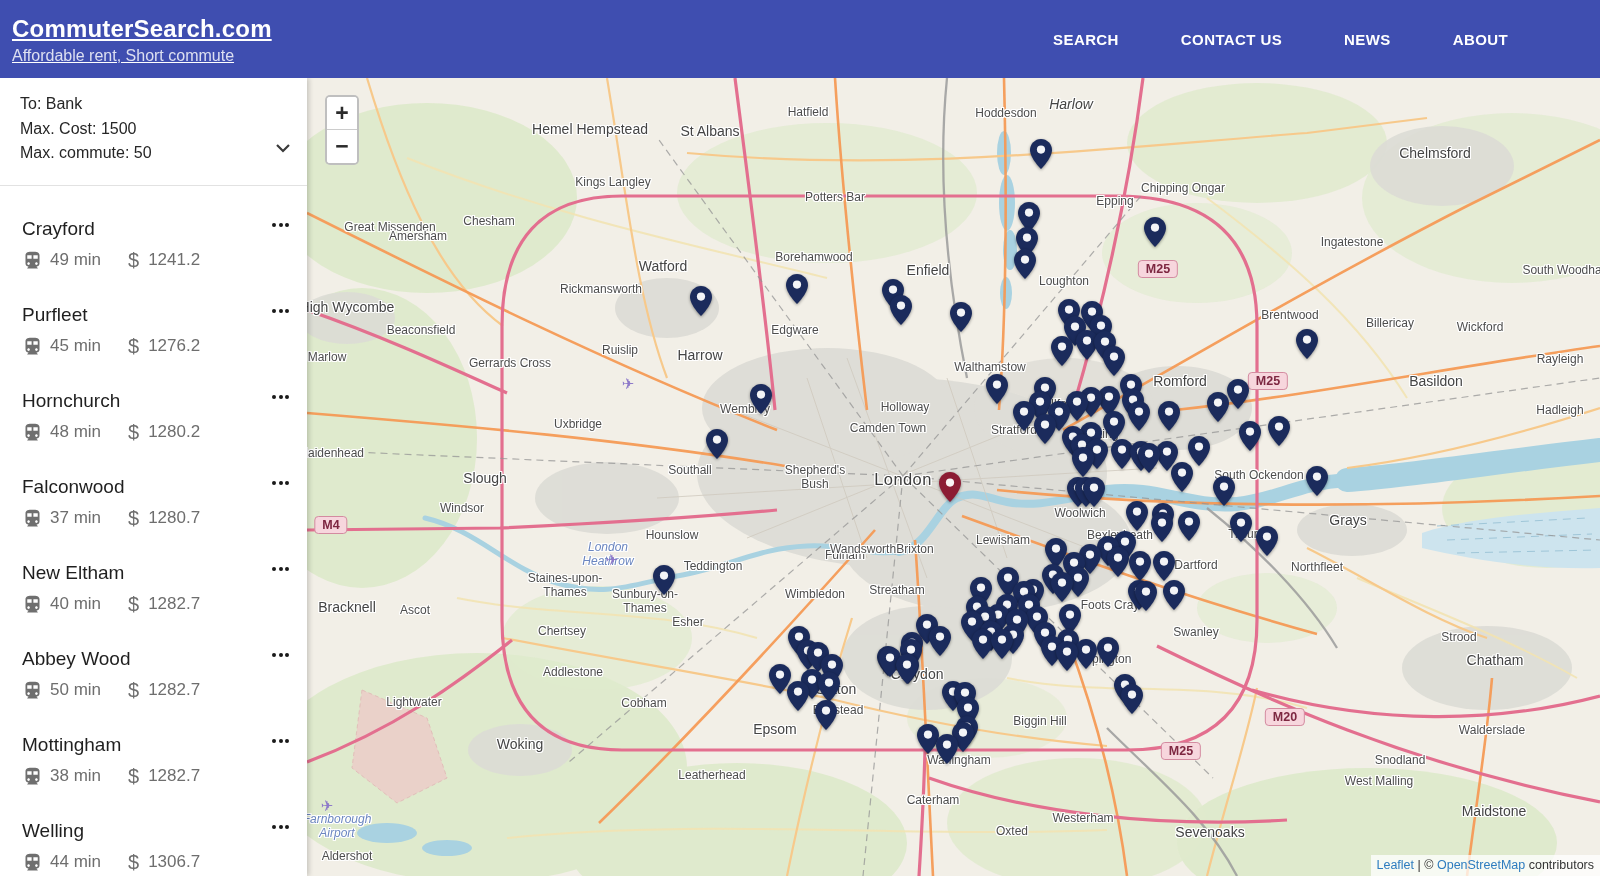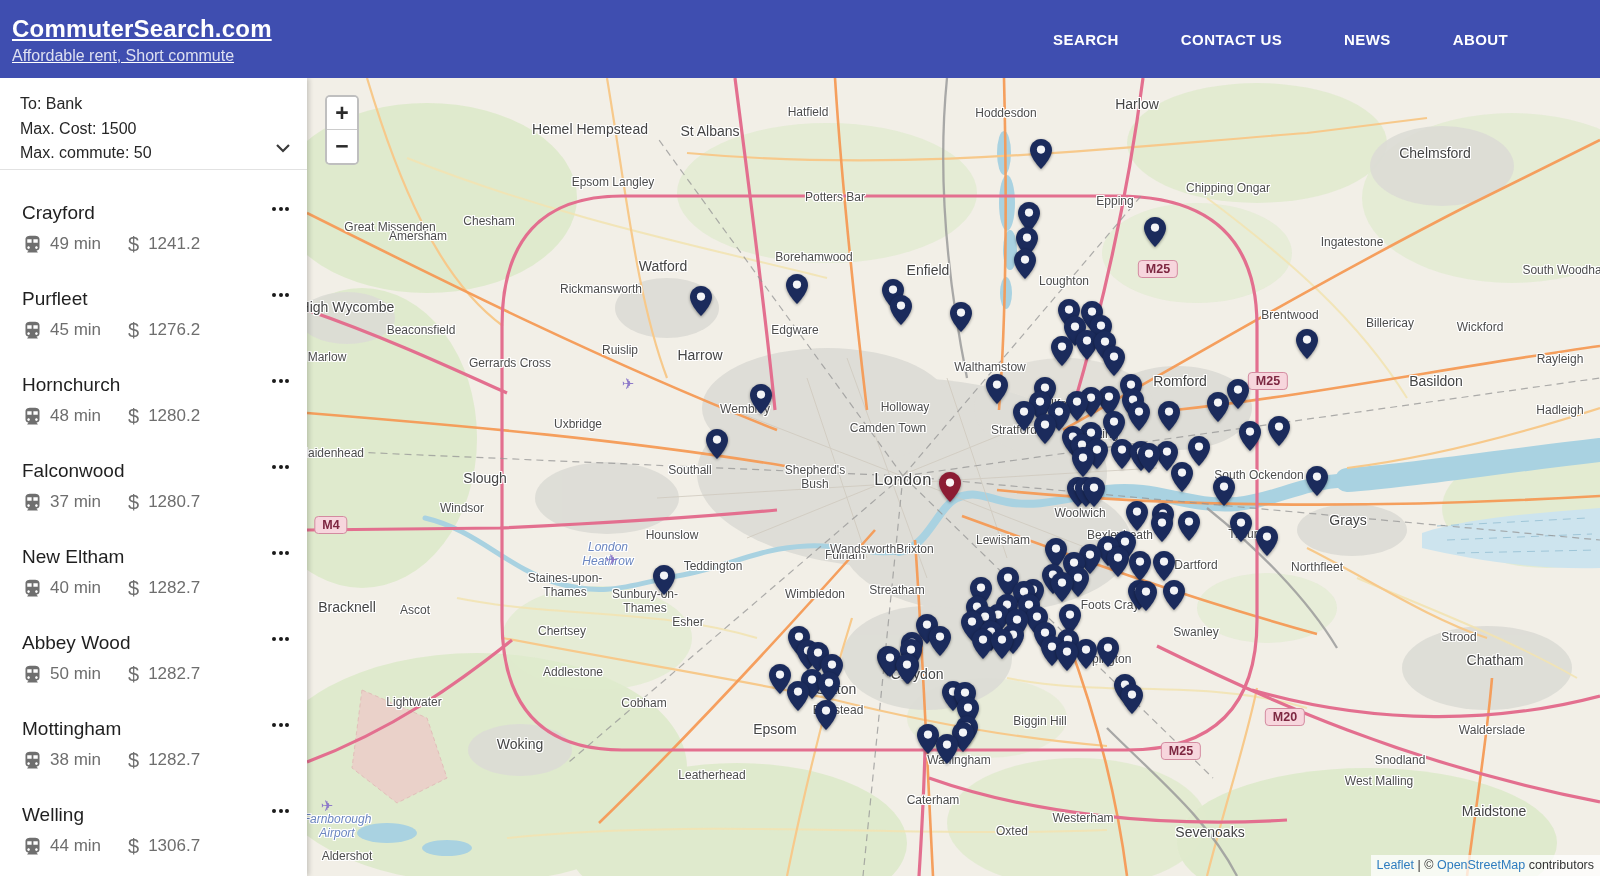--- a/index.html
+++ b/index.html
@@ -14,21 +14,21 @@
     display:flex;align-items:center;justify-content:space-between;z-index:30;}
   .brand{padding-left:12px;color:#fff;text-decoration:underline;}
   .brand-title{font-size:24px;font-weight:bold;letter-spacing:.2px;line-height:30px;}
   .brand-tagline{font-size:16px;color:rgba(255,255,255,.82);margin-top:3px;}
   .main-nav{display:flex;gap:62px;padding-right:92px;}
   .nav-item{color:#fff;font-size:15px;font-weight:bold;letter-spacing:.4px;cursor:pointer;white-space:nowrap;}
 
   
   .sidebar{position:absolute;left:0;top:78px;width:307px;height:798px;background:#fff;z-index:20;
     box-shadow:2px 0 5px rgba(0,0,0,.18);}
-  .filter-panel{position:relative;height:92px;padding:14px 20px 0 20px;border-bottom:1px solid #e2e2e2;cursor:pointer;}
+  .filter-panel{position:relative;height:108px;padding:14px 20px 0 20px;border-bottom:1px solid #e2e2e2;cursor:pointer;}
   .filter-line{font-size:16px;color:#262626;line-height:24.5px;}
   .chevron{position:absolute;right:12px;top:58px;width:24px;height:24px;}
   .results{padding-top:13px;}
   .result-item{height:86px;padding:18px 16px 0 22px;cursor:pointer;}
   .result-top{display:flex;align-items:flex-start;justify-content:space-between;}
   .result-name{font-size:19px;color:#1f1f1f;line-height:24px;}
   .kebab{display:flex;gap:2.5px;align-items:center;padding:6px 2px;cursor:pointer;}
   .kebab i{width:3.9px;height:3.9px;border-radius:50%;background:#1a1a1a;display:block;}
   .result-details{display:flex;align-items:center;margin-top:7px;line-height:24px;}
   .train-icon{width:21px;height:21px;fill:#6f6f6f;margin-right:7px;flex:none;}
@@ -371,29 +371,29 @@
       <path d="M 596,398 L 1293,300"></path>
         <path d="M 596,398 L 1293,462"></path>
         <path d="M 596,398 L 906,700"></path>
       <path d="M 596,398 L 556,798"></path>
         <path d="M 596,398 L 262,684"></path>
     </g>
   </svg>
 
   <div id="label-layer">
       <div class="lbl" style="left: 501px; top: 34px;">Hatfield</div>
-      <div class="lbl big" style="left: 830px; top: 26px;">Harlow</div>
+      <div class="lbl big" style="left: 764px; top: 26px; font-style: italic;">Harlow</div>
       <div class="lbl" style="left: 699px; top: 35px;">Hoddesdon</div>
       <div class="lbl big" style="left: 283px; top: 51px;">Hemel Hempstead</div>
       <div class="lbl big" style="left: 403px; top: 53px;">St Albans</div>
       <div class="lbl big" style="left: 1128px; top: 75px;">Chelmsford</div>
-      <div class="lbl" style="left: 306px; top: 104px;">Epsom Langley</div>
+      <div class="lbl" style="left: 306px; top: 104px;">Kings Langley</div>
       <div class="lbl" style="left: 528px; top: 119px;">Potters Bar</div>
       <div class="lbl" style="left: 808px; top: 123px;">Epping</div>
-      <div class="lbl" style="left: 921px; top: 110px;">Chipping Ongar</div>
+      <div class="lbl" style="left: 876px; top: 110px;">Chipping Ongar</div>
       <div class="lbl" style="left: 1045px; top: 164px;">Ingatestone</div>
       <div class="lbl" style="left: 83px; top: 149px;">Great Missenden</div>
       <div class="lbl" style="left: 160px; top: 143px; padding-left: 44px;">Chesham</div>
       <div class="lbl" style="left: 111px; top: 158px;">Amersham</div>
       <div class="lbl big" style="left: 356px; top: 188px;">Watford</div>
       <div class="lbl" style="left: 294px; top: 211px;">Rickmansworth</div>
       <div class="lbl" style="left: 483px; top: 179px; margin-left: 24px;">Borehamwood</div>
       <div class="lbl big" style="left: 621px; top: 192px;">Enfield</div>
       <div class="lbl" style="left: 757px; top: 203px;">Loughton</div>
       <div class="lbl" style="left: 983px; top: 237px;">Brentwood</div>

